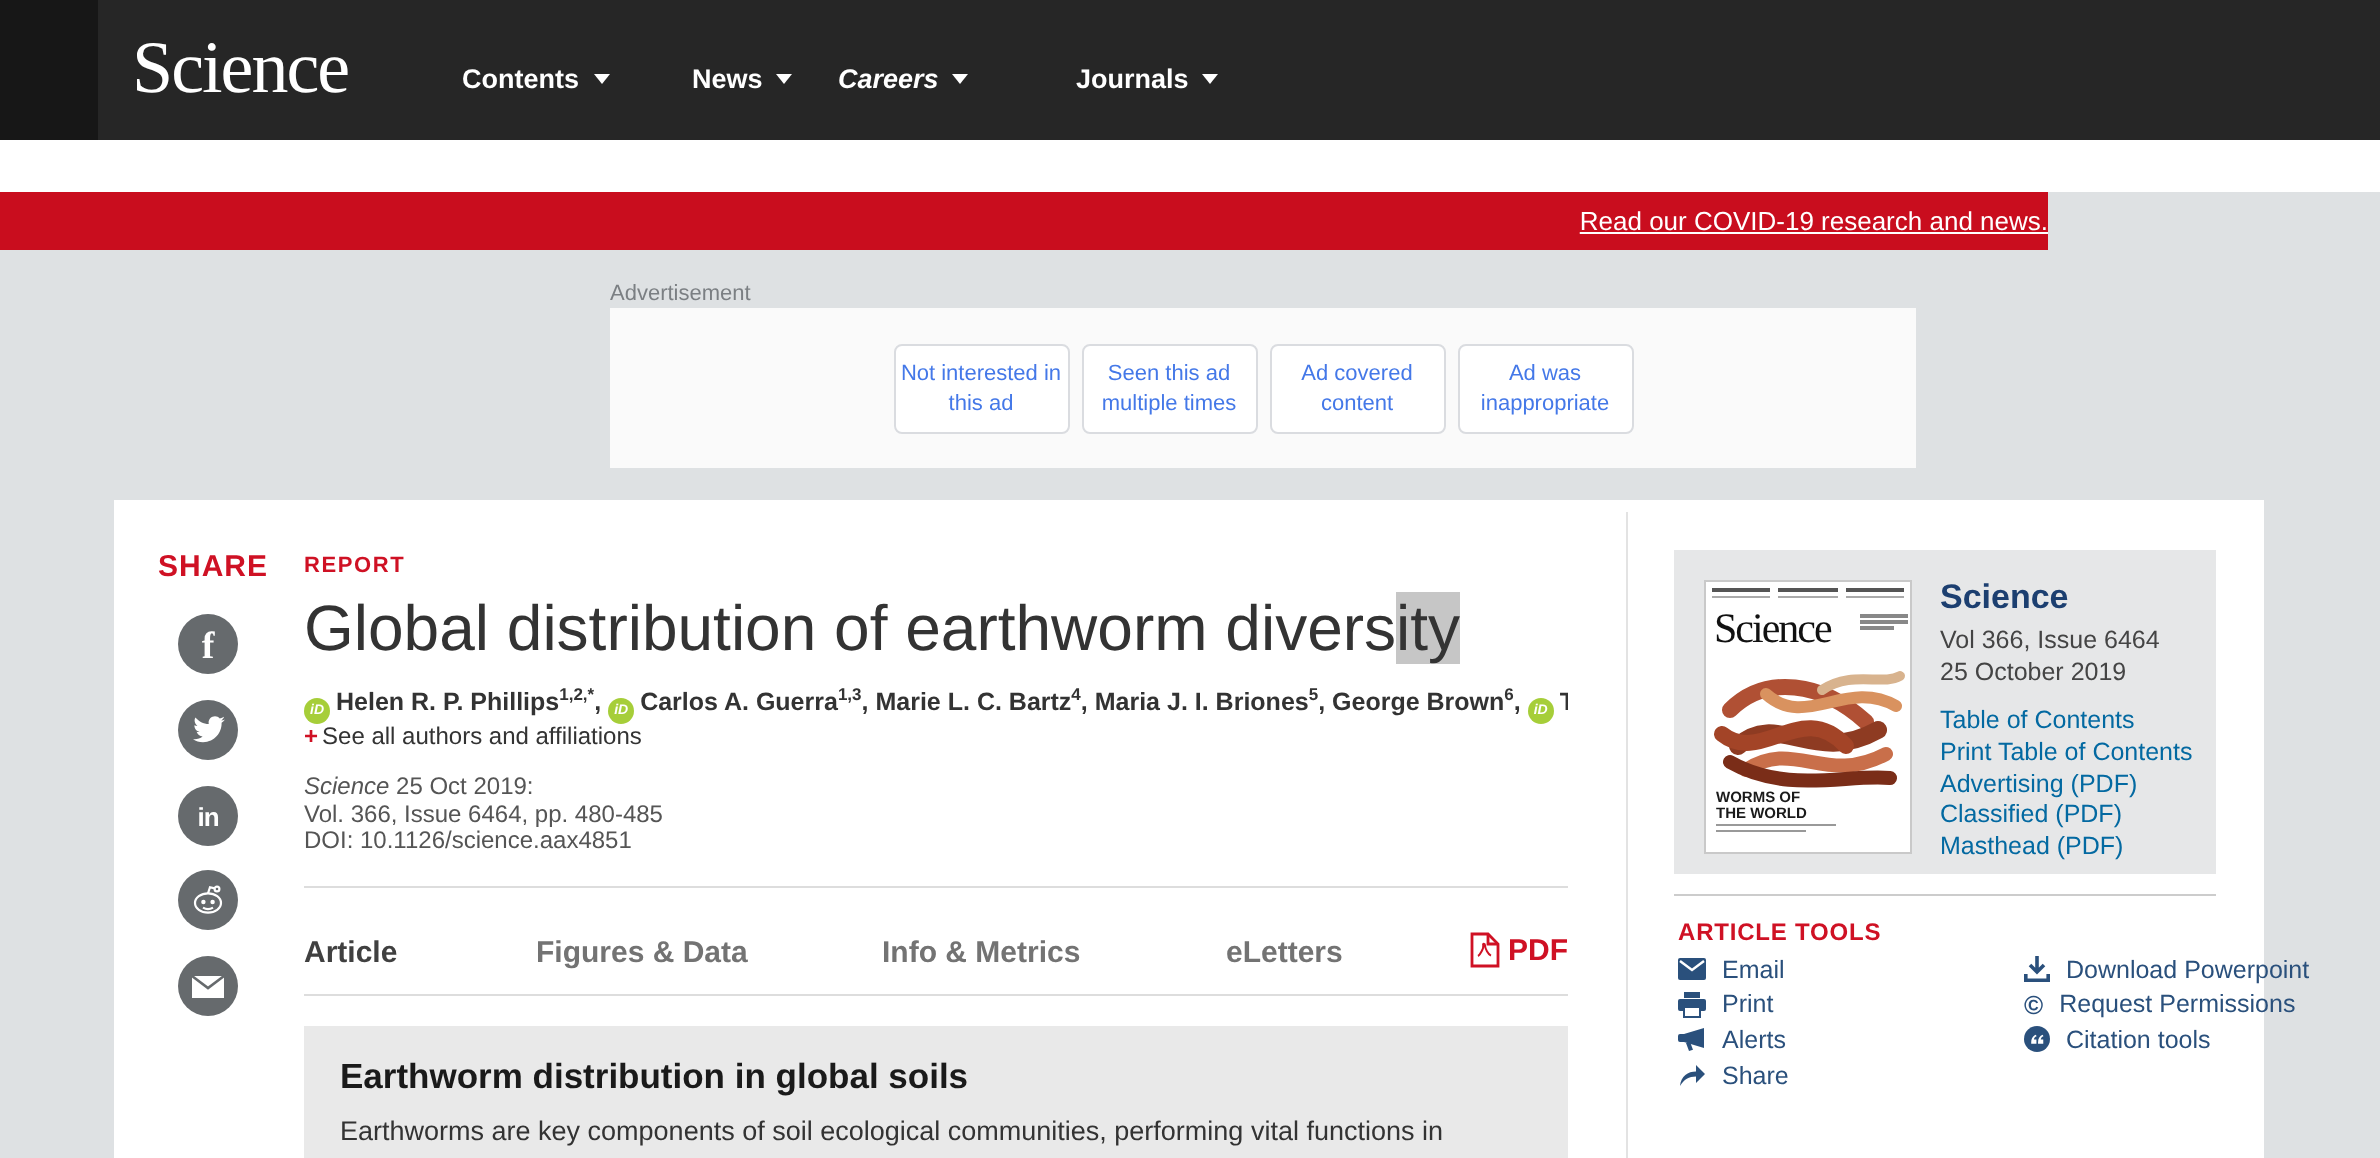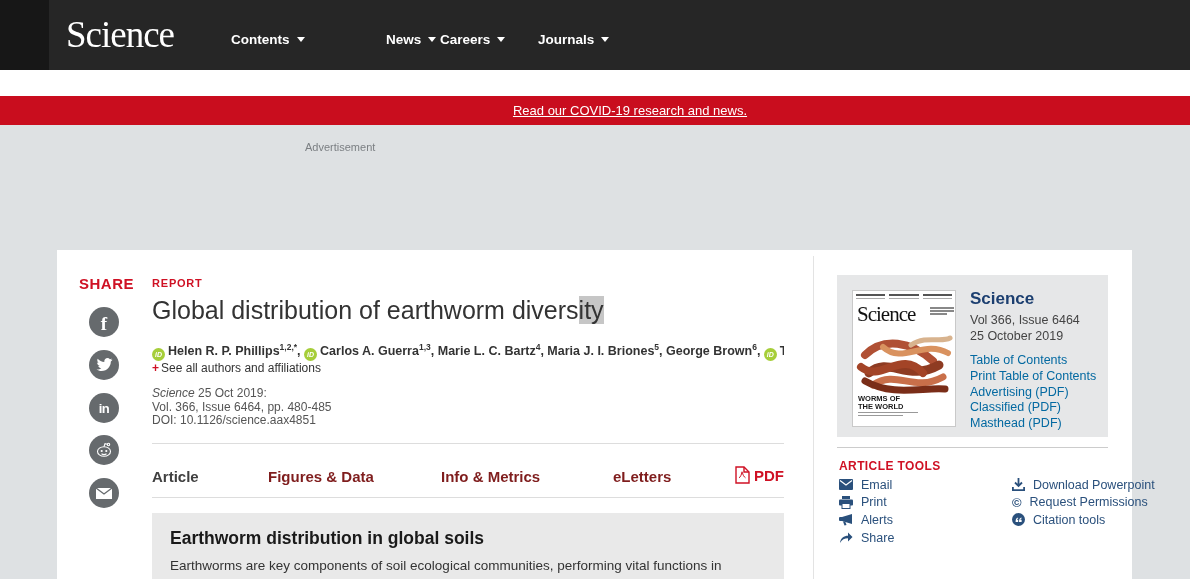--- a/index.html
+++ b/index.html
@@ -6,59 +6,59 @@
   html,body { width:1190px; height:579px; overflow:hidden; }
   body { font-family:"Liberation Sans", sans-serif; background:#dee1e3; }
   .screen { position:relative; width:1190px; height:579px; background:#dee1e3; overflow:hidden; }
 
   
   .topnav { position:absolute; left:0; top:0; width:1190px; height:70px; background:#262626; }
   .topnav-leftstrip { position:absolute; left:0; top:0; width:49px; height:70px; background:#171717; }
   .logo { position:absolute; left:66px; top:13px; color:#fff; font-family:"Liberation Serif", serif; font-size:37px; letter-spacing:-1px; font-weight:500; }
   .navitem { position:absolute; top:32px; color:#fff; font-size:13.5px; font-weight:bold; cursor:pointer; white-space:nowrap; }
   .navitem .caret { display:inline-block; width:0; height:0; border-left:4px solid transparent; border-right:4px solid transparent; border-top:5px solid #fff; margin-left:7px; vertical-align:2px; }
-  .nav1{left:231px;} .nav2{left:346px;margin-left:40px;} .nav3{left:440px;} .nav4{left:538px;}
+  .nav1{left:231px;} .nav2{left:346px;} .nav3{left:419px;font-style:italic;} .nav4{left:538px;}
 
   .white-gap { position:absolute; left:0; top:70px; width:1190px; height:26px; background:#ffffff; }
 
   
-  .banner { position:absolute; left:0; top:96px; width:1190px; height:29px; background:#c90d1e; text-align:center;text-decoration:underline; }
+  .banner { position:absolute; left:0; top:96px; width:1024px; height:29px; background:#c90d1e; text-align:right;text-decoration:underline; }
   .banner a { color:#fff; font-size:13px; text-decoration:underline; line-height:29px; display:inline-block; margin-left:70px; }
 
   
   .ad-label { position:absolute; left:305px; top:141px; font-size:11px; color:#7b7f83; }
   .ad-box { position:absolute; left:305px; top:154px; width:653px; height:80px; background:#fafafa; }
   .ad-buttons { position:absolute; left:0; top:18px; width:653px; display:flex; justify-content:center; gap:6px; }
   .ad-btn { width:88px; height:45px; background:#fff; border:1px solid #dadce0; border-radius:4px; color:#4478e8; font-size:11px; line-height:1.35; display:flex; align-items:center; justify-content:center; text-align:center; padding:2px; cursor:pointer; }
 
   
   .card { position:absolute; left:57px; top:250px; width:1075px; height:329px; background:#fff; }
   .vdivider { position:absolute; left:756px; top:6px; width:1px; height:323px; background:#e3e3e3; }
 
   .share-label { position:absolute; left:22px; top:25px; color:#cf1124; font-size:15px; font-weight:bold; letter-spacing:.5px; }
   .social { position:absolute; left:32px; width:30px; height:30px; border-radius:50%; background:#666a6d; color:#fff; display:flex; align-items:center; justify-content:center; cursor:pointer; }
   .soc1{top:57px;} .soc2{top:100px;} .soc3{top:143px;} .soc4{top:185px;} .soc5{top:228px;}
   .social .fb { font-family:"Liberation Serif", serif; font-weight:bold; font-size:19px; margin-top:3px; }
   .social .in { font-weight:bold; font-size:13px; letter-spacing:-.5px; }
 
   .content { position:absolute; left:95px; top:0; width:632px; height:329px; }
   .kicker { position:absolute; left:0; top:27px; color:#cf1124; font-size:11px; font-weight:bold; letter-spacing:.8px; }
-  .title { position:absolute; left:0; top:46px; color:#333; font-size:25px; font-weight:400; white-space:nowrap; }
+  .title { position:absolute; left:0; top:46px; color:#333; font-size:32px; font-weight:400; white-space:nowrap; }
   .title .sel { background:#c6c6c6; }
   .authors { position:absolute; left:0; top:92px; width:632px; color:#333; font-size:12.5px; font-weight:bold; white-space:nowrap; overflow:hidden; }
   .orcid { display:inline-flex; align-items:center; justify-content:center; width:13px; height:13px; border-radius:50%; background:#a6ce39; color:#fff; font-size:7px; font-weight:bold; vertical-align:-2px; margin-right:3px; font-style:italic; }
   .authors sup { font-size:8.5px; font-weight:bold; }
   .see-all { position:absolute; left:0; top:111px; font-size:12px; color:#333; }
   .see-all .plus { color:#cf1124; font-weight:bold; margin-right:2px; }
   .citation { position:absolute; left:0; top:137px; font-size:12px; color:#555; line-height:13.5px; }
   .citation .jname { font-style:italic; }
 
   .hdivider { position:absolute; left:0; width:632px; height:1px; background:#ddd; }
   .tabs { position:absolute; left:0; top:205px; width:632px; height:42px; }
-  .tab { position:absolute; top:13px; font-size:15px; font-weight:bold; color:#7f1d1d; cursor:pointer; white-space:nowrap; }
+  .tab { position:absolute; top:13px; font-size:15px; font-weight:bold; color:#737373; cursor:pointer; white-space:nowrap; }
   .tab.active { color:#404040; }
   .tab-pdf { position:absolute; right:0; top:11px; display:flex; align-items:center; gap:4px; color:#cf1124; font-size:15px; font-weight:bold; cursor:pointer; }
 
   .summary { position:absolute; left:0; top:263px; width:632px; height:120px; background:#e9e9e9; padding:15px 18px; }
   .summary h2 { font-size:17.5px; color:#1a1a1a; font-weight:bold; margin-bottom:9px; font-family:"Liberation Sans", sans-serif; }
   .summary p { font-size:13.5px; color:#333; }
 
   
   .sidebar { position:absolute; left:780px; top:0; width:271px; height:329px; }
   .issue-box { position:absolute; left:0; top:25px; width:271px; height:162px; background:#e6e7e8; }
@@ -103,20 +103,28 @@
     <div class="navitem nav4"><span>Journals</span><span class="caret"></span></div>
   </div>
 
   <div class="white-gap"></div>
 
   <div class="banner">
     <a href="#">Read our COVID-19 research and news.</a>
   </div>
 
   <div class="ad-label">Advertisement</div>
+  <div class="ad-box">
+    <div class="ad-buttons">
+      <div class="ad-btn">Not interested in this ad</div>
+      <div class="ad-btn">Seen this ad multiple times</div>
+      <div class="ad-btn">Ad covered content</div>
+      <div class="ad-btn">Ad was inappropriate</div>
+    </div>
+  </div>
 
   <div class="card">
     <div class="vdivider"></div>
 
     <div class="share-label">SHARE</div>
     <div class="social soc1">
       <span class="fb">f</span>
     </div>
     <div class="social soc2">
       <svg width="17" height="14" viewBox="0 0 17 14">

